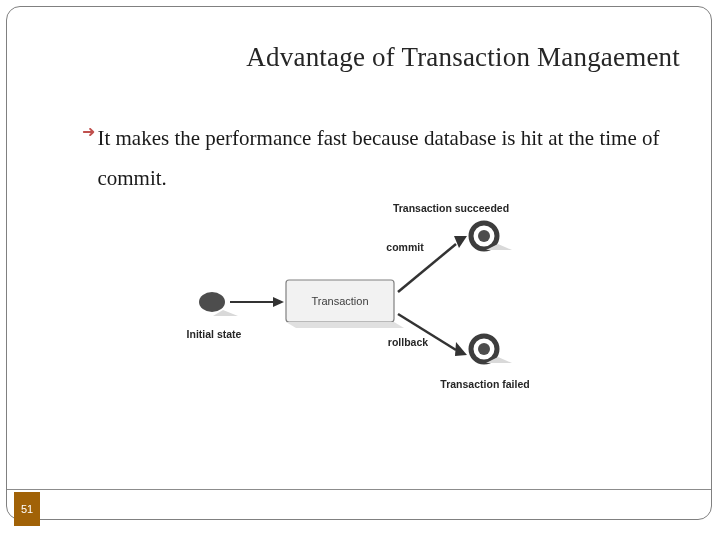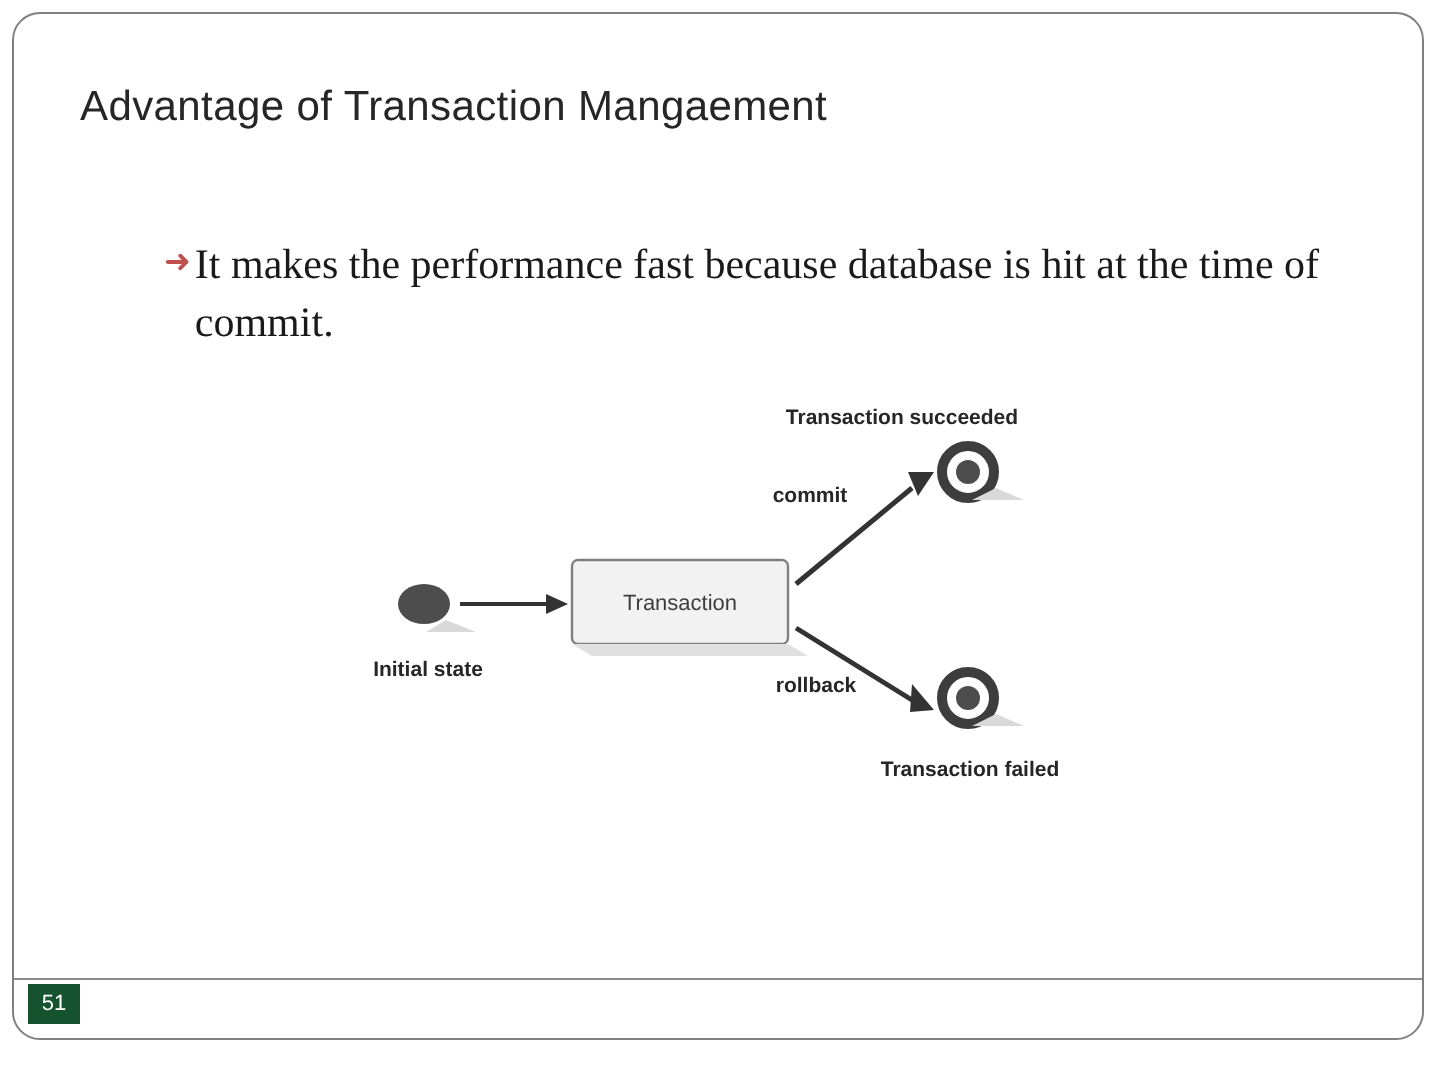--- a/index.html
+++ b/index.html
@@ -45,23 +45,23 @@
     height: 1px;
     background: #8c8c8c;
   }
 
   
   .title {
     position: absolute;
     left: 40px;
     top: 42px;
     width: 640px;
-    text-align: left;
-    font-family: Liberation Sans, sans-serif;
-    font-size: 21px;
+    text-align: right;
+    font-family: Liberation Serif, serif;
+    font-size: 27px;
     font-weight: normal;
     color: #262626;
     letter-spacing: 0.2px;
   }
 
   
   .bullet-block {
     position: absolute;
     left: 82px;
     top: 118px;
@@ -75,21 +75,21 @@
     flex: 0 0 auto;
     color: #c0504d;
     font-size: 16px;
     line-height: 26px;
     margin-right: 2px;
     margin-top: 1px;
   }
   .bullet-text {
     font-family: "Liberation Serif", serif;
     font-size: 21px;
-    line-height: 29px;
+    line-height: 40px;
     color: #1a1a1a;
     width: 572px;
   }
 
   
   .diagram {
     position: absolute;
     left: 168px;
     top: 192px;
     width: 392px;
@@ -113,22 +113,22 @@
   .footer-note b {
     font-weight: bold;
   }
 
   
   .page-number-box {
     position: absolute;
     left: 14px;
     top: 492px;
     width: 26px;
-    height: 20px;
-    background: #14532d;
+    height: 34px;
+    background: #a16207;
     color: #ffffff;
     font-family: "Liberation Sans", sans-serif;
     font-size: 11px;
     display: flex;
     align-items: center;
     justify-content: center;
   }
 </style>
 </head>
 <body>

